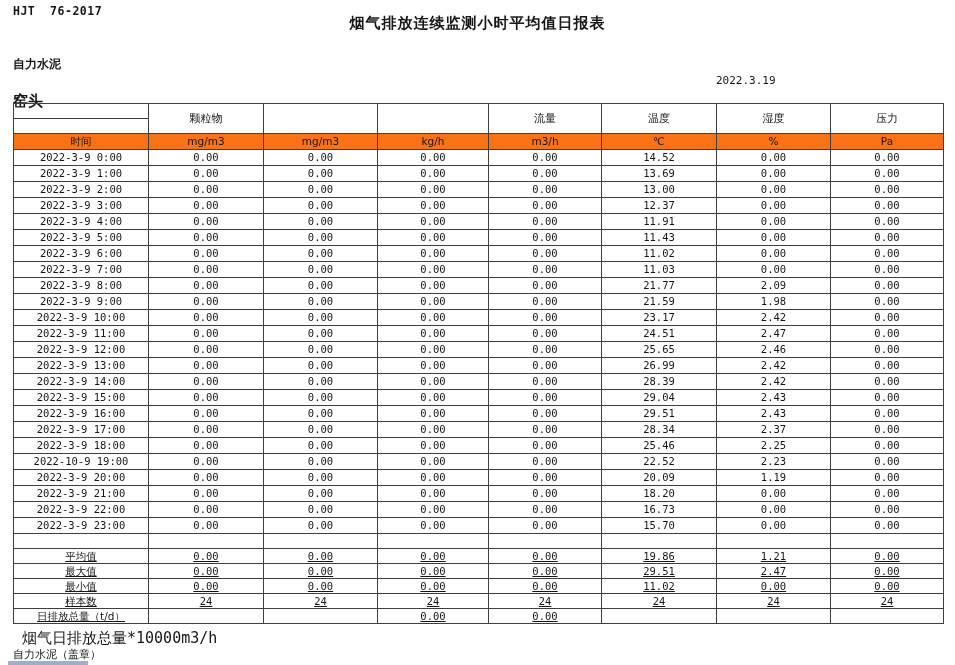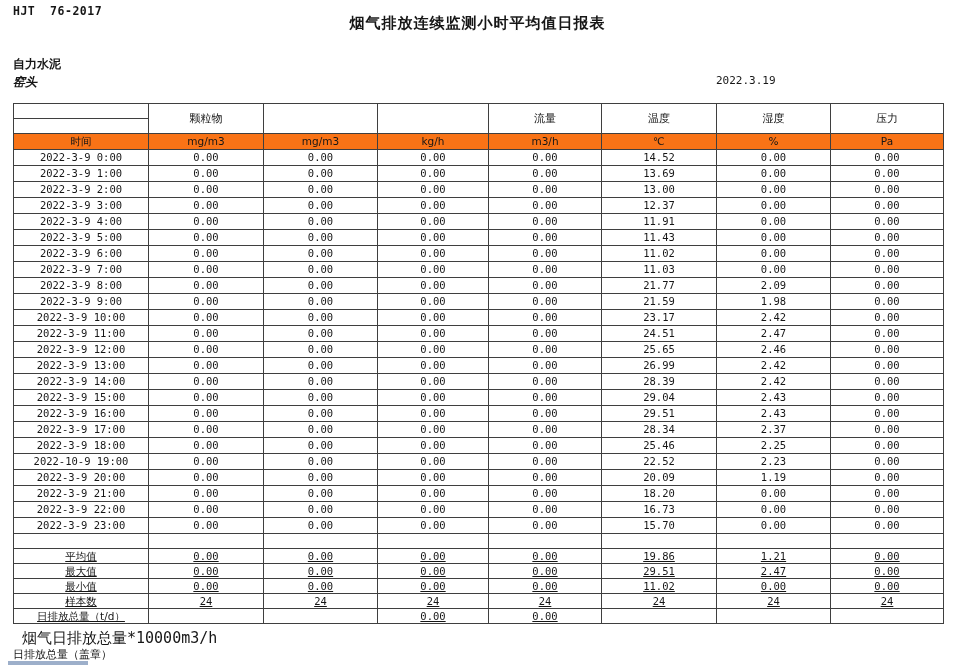--- a/index.html
+++ b/index.html
@@ -12,21 +12,21 @@
   .std {
     position:absolute; left:13px; top:4px; font-size:11.5px; font-weight:bold;
     white-space:pre; letter-spacing:0.5px;
   }
   .title {
     position:absolute; left:0; right:0; top:14px; text-align:center;
     font-size:15px; font-weight:bold; letter-spacing:1px;
     font-family:"DejaVu Sans",sans-serif;
   }
   .company { position:absolute; left:13px; top:56px; font-size:12px; font-weight:bold; font-family:"DejaVu Sans",sans-serif; }
-  .site    { position:absolute; left:13px; top:74px; font-size:12px; font-weight:bold; font-family:"DejaVu Sans",sans-serif;font-style:italic; }
+  .site    { position:absolute; left:13px; top:92px; font-size:15px; font-weight:bold; font-family:"DejaVu Sans",sans-serif; }
   .date    { position:absolute; left:716px; top:74px; font-size:11px; }
 
   table.report {
     position:absolute; left:13px; top:103px; width:930px;
     border-collapse:collapse; table-layout:fixed;
   }
   table.report th, table.report td {
     border:1px solid #3f3f3f; font-weight:normal; font-size:10.5px;
     text-align:center; vertical-align:middle; padding:0;
     height:15px; line-height:15px; white-space:nowrap; overflow:hidden;
@@ -388,16 +388,16 @@
           <td>0.00</td>
           <td>0.00</td>
           <td></td>
           <td></td>
           <td></td>
         </tr>
       </tbody>
   </table>
 
   <div class="fn1">烟气日排放总量*10000m3/h</div>
-  <div class="fn2">日排放总量（盖章）</div>
+  <div class="fn2">自力水泥（盖章）</div>
   <div class="fn3">单位</div>
   <div class="blue-edge"></div>
 </div>
 
 </body></html>

